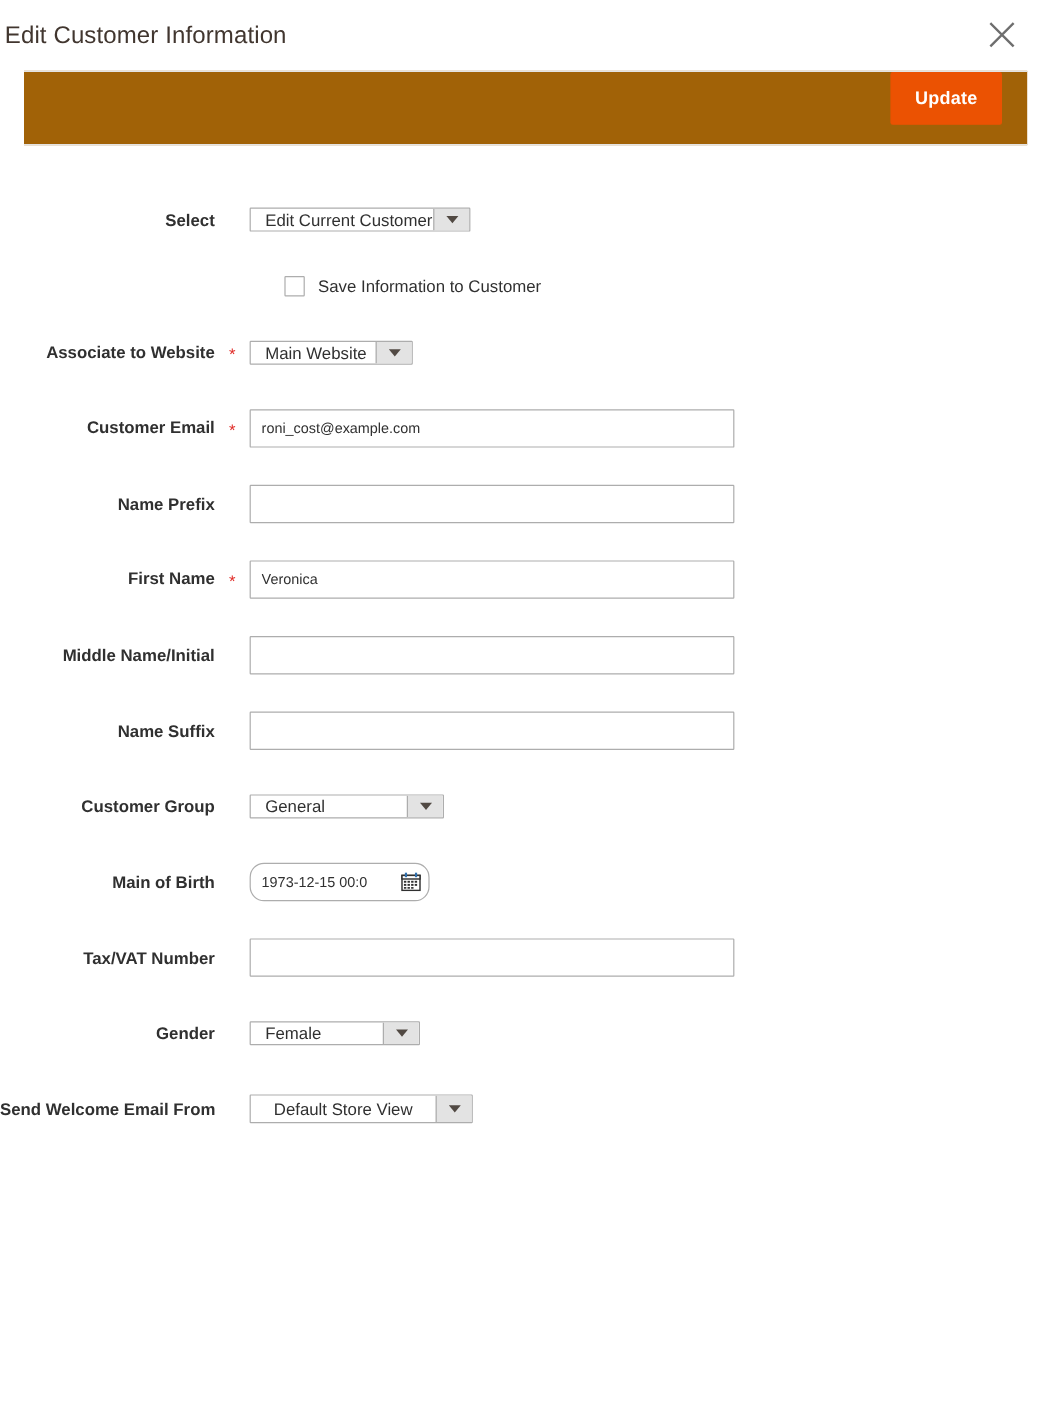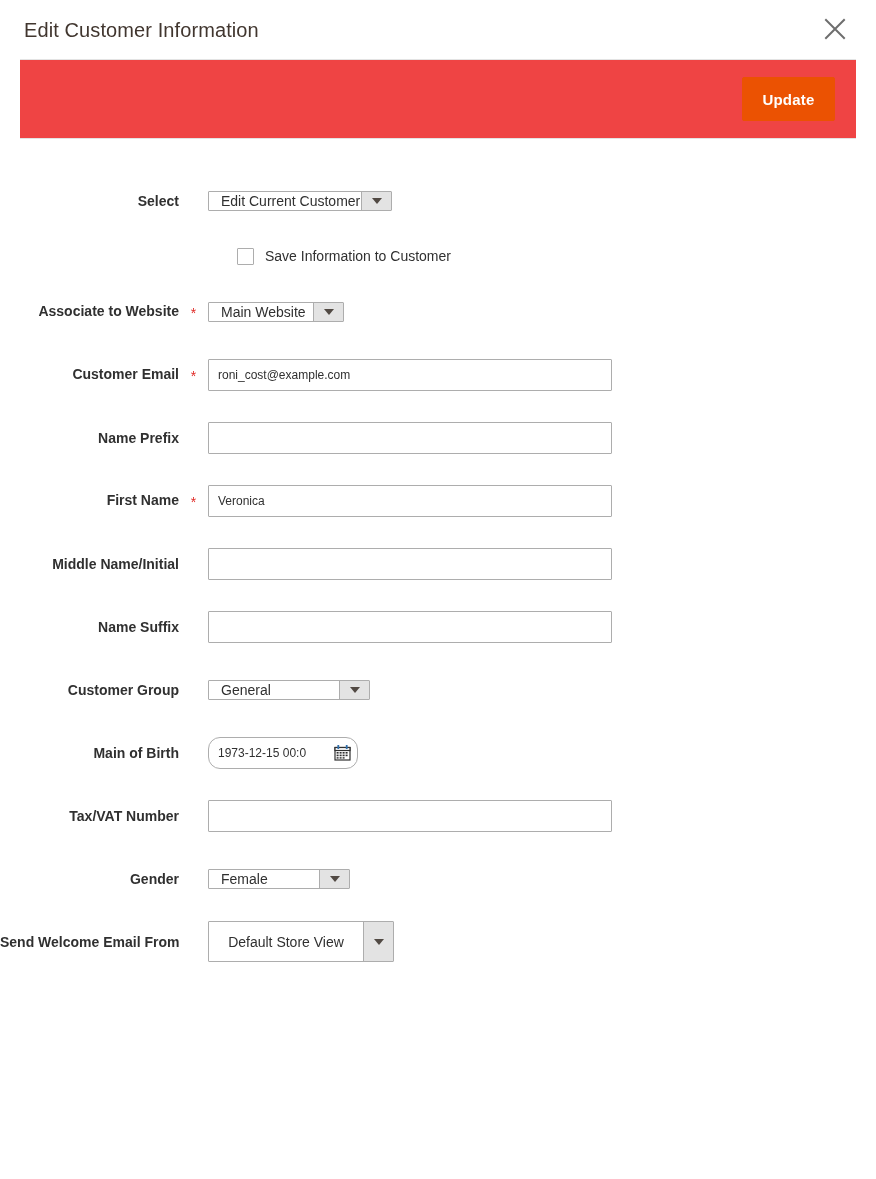--- a/index.html
+++ b/index.html
@@ -13,21 +13,21 @@
     height: 1179px;
     font-family: "Liberation Sans", sans-serif;
     color: #303030;
     overflow: hidden;
   }
 
   
   .modal-header {
     position: relative;
     height: 59px;
-    padding: 0 24px;
+    padding: 0 4px;
     display: flex;
     align-items: center;
   }
   .modal-title {
     font-size: 20px;
     font-weight: 400;
     color: #41362f;
     letter-spacing: .1px;
     line-height: 1;
   }
@@ -43,26 +43,25 @@
     padding: 0;
     display: flex;
     align-items: center;
     justify-content: center;
   }
   .close-btn svg { display: block; }
 
   
   .modal-toolbar {
     margin: 0 20px;
-    height: 80px;
-    background: #ef4444;
+    height: 62px;
+    background: #a16207;
     border-top: 1px solid #e3e3e3;
     border-bottom: 1px solid #e3e3e3;
     display: flex;
-    align-items: center;
     justify-content: flex-end;
     padding-right: 21px;
   }
   .btn-primary {
     background: #eb5202;
     color: #ffffff;
     border: 1px solid #eb5202;
     border-radius: 2px;
     font-family: "Liberation Sans", sans-serif;
     font-size: 15px;
@@ -158,21 +157,21 @@
     width: 0; height: 0;
     border-left: 5px solid transparent;
     border-right: 5px solid transparent;
     border-top: 6px solid #514943;
   }
   .sel-w-select .sel-value { width: 152px; }
   .sel-w-website .sel-value { width: 104px; }
   .sel-w-group .sel-value { width: 130px; }
   .sel-w-gender .sel-value { width: 110px; }
   .sel-w-store .sel-value { width: 154px; justify-content: center; }
-  .sel-w-store { height: 41px; }
+  .sel-w-store { height: 24px; }
 
   
   .check-row {
     display: flex;
     align-items: center;
     height: 48px;
     padding-left: 237px;
   }
   .mg-checkbox {
     width: 17px;

